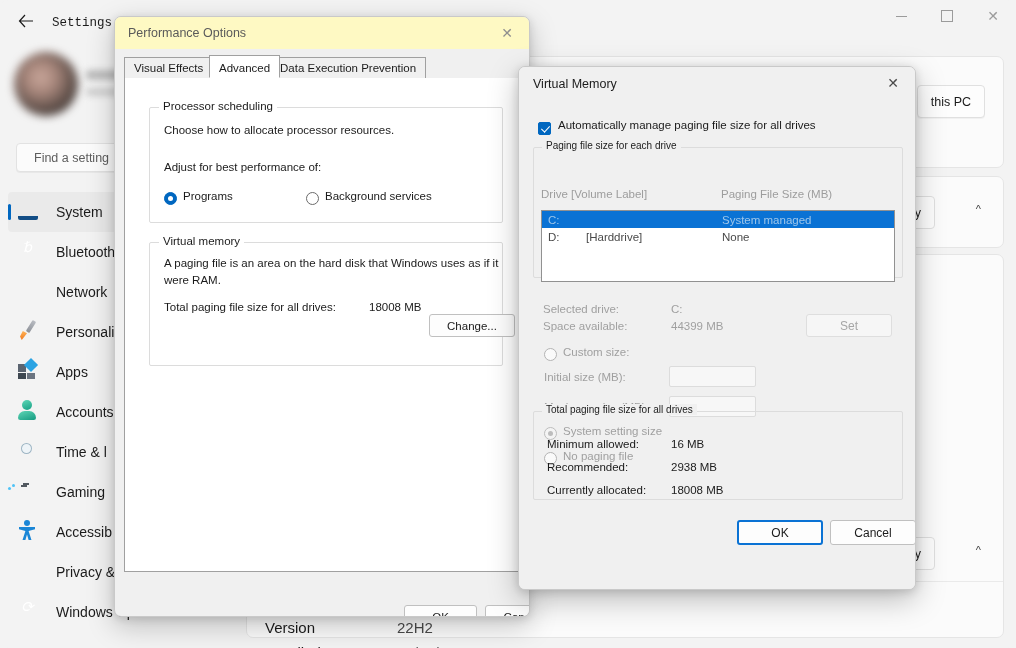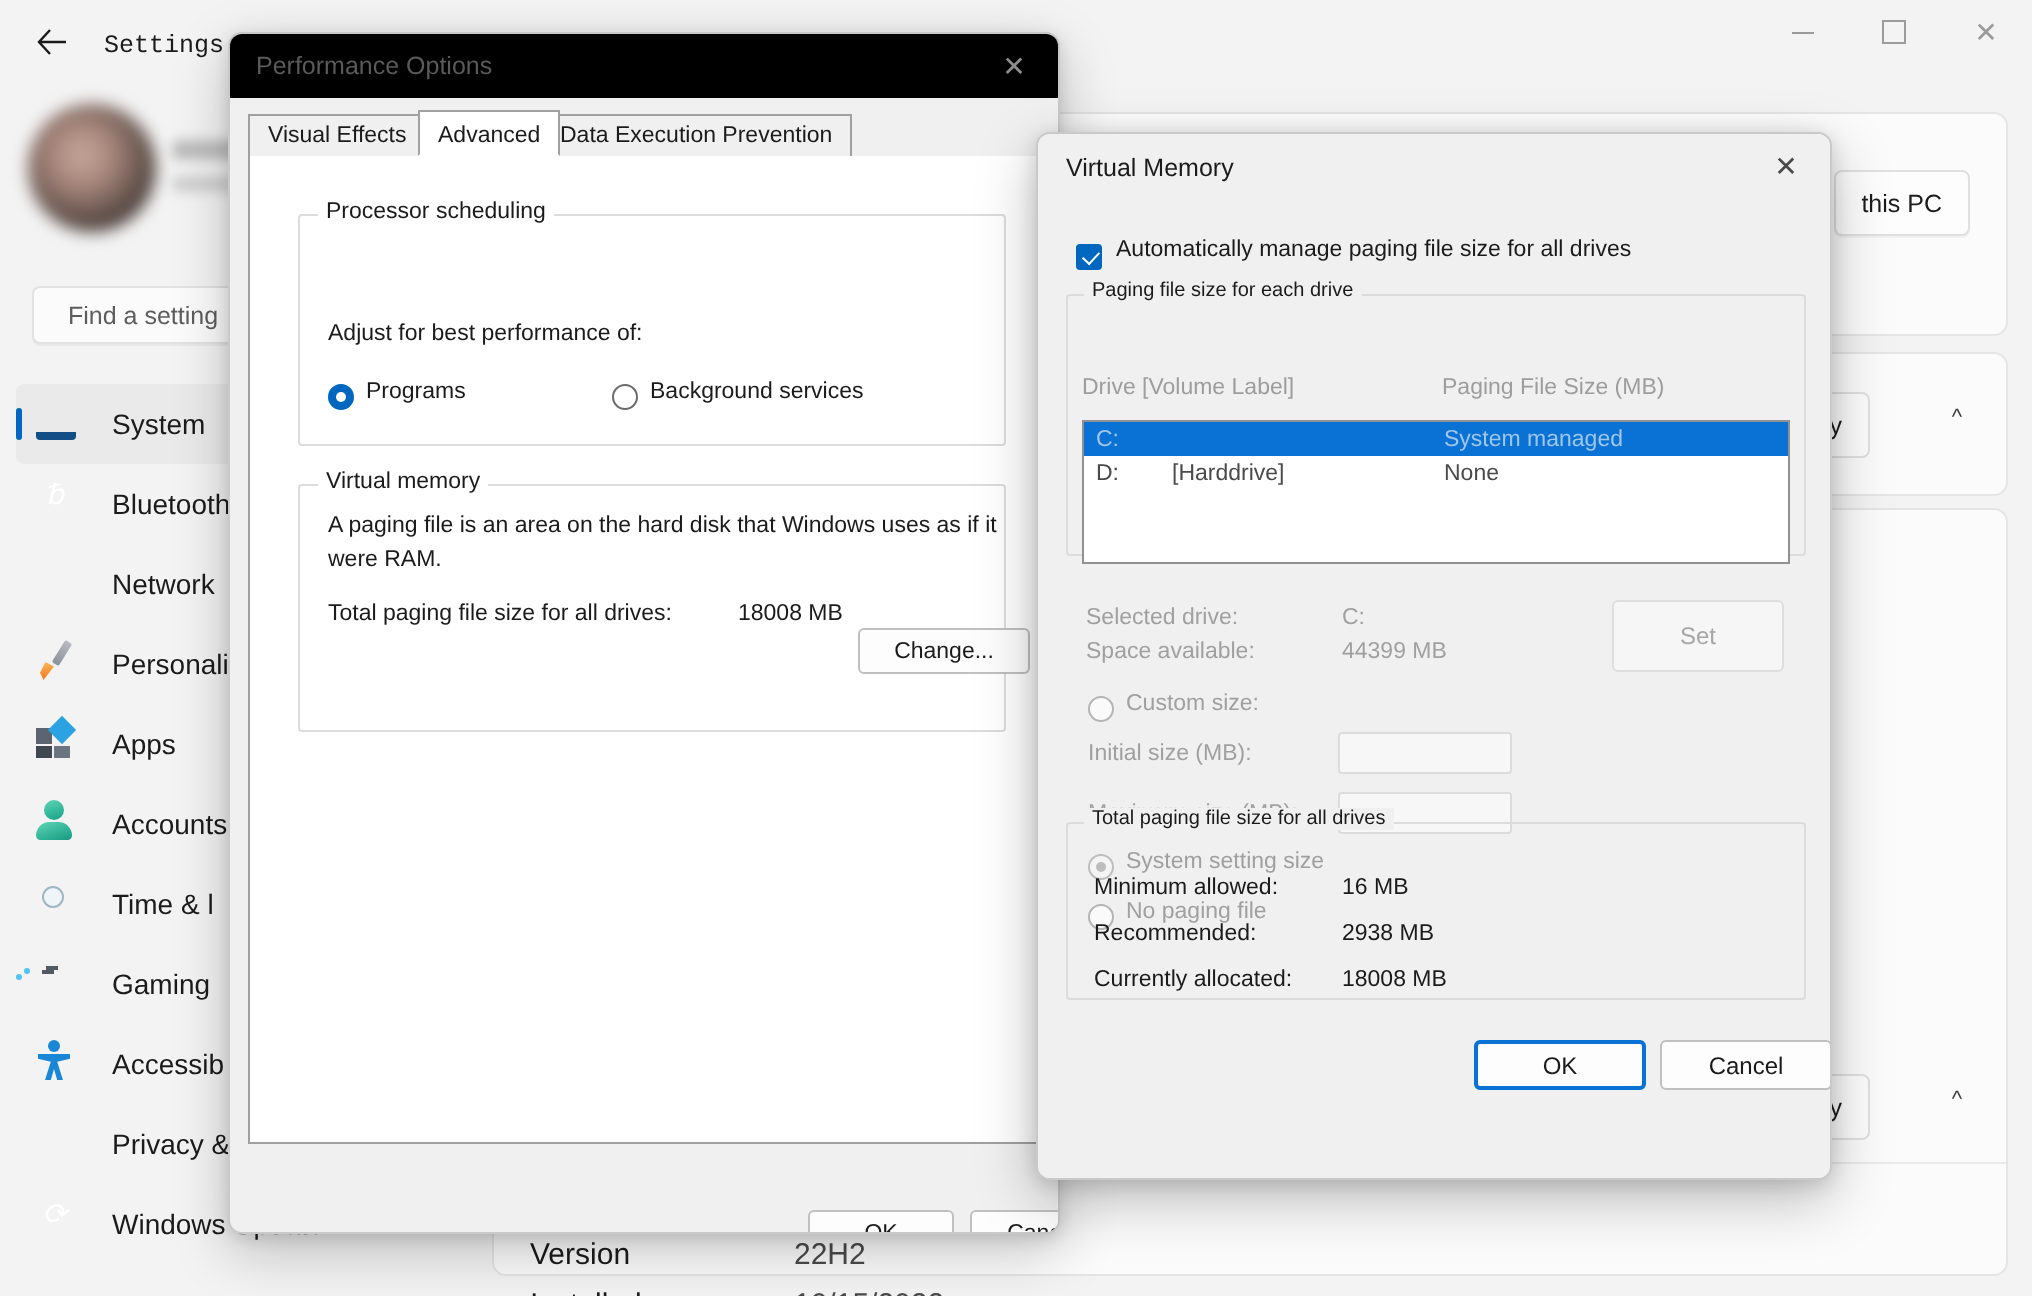--- a/index.html
+++ b/index.html
@@ -145,21 +145,21 @@
   .spec-key{left:18px;}
   .spec-val{left:150px;color:#4a4a4a;}
 
   
   #perf-dialog{
     position:absolute;left:114px;top:16px;width:414px;height:599px;
     background:#f0f0f0;border:1px solid #c9c9c9;border-radius:7px;
     box-shadow:0 9px 28px rgba(0,0,0,0.22), 0 2px 8px rgba(0,0,0,0.12);
     overflow:hidden;
   }
-  #perf-titlebar{position:absolute;left:0;top:0;width:414px;height:32px;background:#000000;}
+  #perf-titlebar{position:absolute;left:0;top:0;width:414px;height:32px;background:#fef9c3;}
   #perf-title{position:absolute;left:13px;top:9px;font-size:12.5px;color:#5a5a5a;}
   #perf-close{position:absolute;right:0px;top:0px;width:44px;height:31px;
     display:flex;align-items:center;justify-content:center;color:#8e8e8e;font-size:14px;}
   #perf-tabs{position:absolute;left:9px;top:40px;width:396px;height:22px;}
   .tab{position:absolute;top:0;height:22px;padding:0 9px;box-sizing:border-box;
     display:flex;align-items:center;font-size:11.5px;color:#1b1b1b;
     border:1px solid #a0a0a0;background:#f0f0f0;}
   .tab.active{background:#ffffff;border-bottom-color:#ffffff;height:23px;
     top:-2px;padding-top:2px;z-index:3;}
   #perf-body{position:absolute;left:9px;top:61px;width:396px;height:494px;
@@ -216,21 +216,21 @@
   #vm-ok{left:218px;top:420px;width:86px;height:25px;}
   #vm-cancel{left:311px;top:420px;width:86px;height:25px;}
   .vmbtn{position:absolute;box-sizing:border-box;background:#fdfdfd;
     border:1px solid #c0c0c0;border-radius:3px;
     display:flex;align-items:center;justify-content:center;font-size:12px;color:#1b1b1b;}
   .vmbtn.focus{border:2px solid #0a72d4;}
   .dimtext{position:absolute;font-size:11.5px;color:#a0a0a0;}
   .darktext{position:absolute;font-size:11.5px;color:#1b1b1b;}
   .disinput{position:absolute;height:21px;background:#f7f7f7;border:1px solid #dcdcdc;
     box-sizing:border-box;border-radius:2px;}
-  #btn-set{left:287px;top:200px;width:86px;height:36px;}
+  #btn-set{left:287px;top:214px;width:86px;height:23px;}
 </style>
 </head>
 <body>
 
 <div id="settings-window">
 
   <div id="settings-titlebar">
     <div id="back-button">
       <svg width="16" height="14" viewBox="0 0 16 14" aria-hidden="true">
         <path d="M7 1 L1.5 7 L7 13 M1.5 7 H15" fill="none" stroke="#1b1b1b" stroke-width="1.2"></path>
@@ -333,20 +333,21 @@
   <div id="perf-tabs">
     <div class="tab" style="left:0px;">Visual Effects</div>
     <div class="tab active" style="left:85px;">Advanced</div>
     <div class="tab" style="left:146px;">Data Execution Prevention</div>
   </div>
 
   <div id="perf-body">
 
     <div class="groupbox" id="gb-proc">
       <div class="grouptitle">Processor scheduling</div>
+      <div class="plain" style="left:14px;top:16px;">Choose how to allocate processor resources.</div>
       <div class="plain" style="left:14px;top:53px;">Adjust for best performance of:</div>
 
       <div class="radio checked" style="left:14px;top:84px;"></div>
       <div class="plain" style="left:33px;top:82px;">Programs</div>
 
       <div class="radio" style="left:156px;top:84px;"></div>
       <div class="plain" style="left:175px;top:82px;">Background services</div>
     </div>
 
     <div class="groupbox" id="gb-vm">

